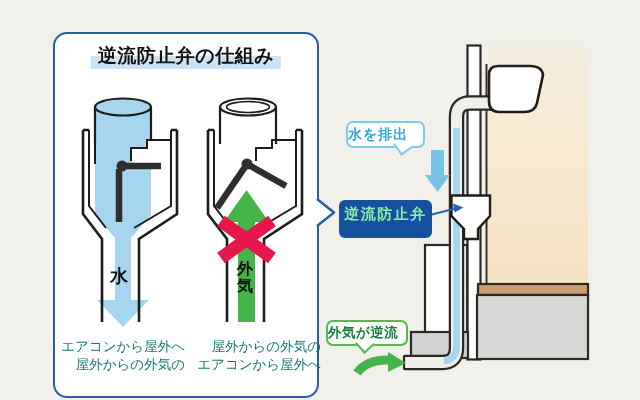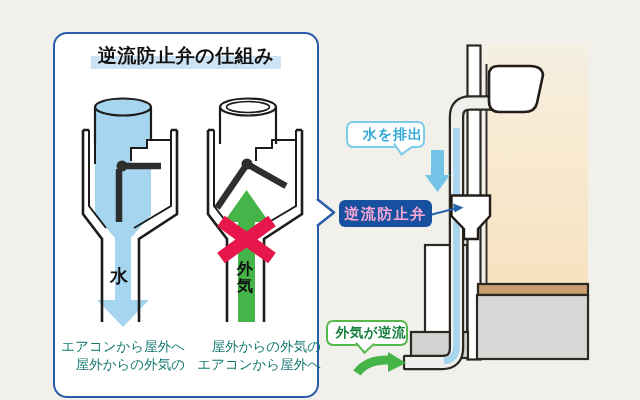--- a/index.html
+++ b/index.html
@@ -19,32 +19,32 @@
   #water-label{left:55px;top:230px;font-size:18px;}
   #air-label{left:182px;top:226px;width:19px;font-size:16px;line-height:17px;
              word-break:break-all;text-align:left;}
   .caption{position:absolute;top:304px;text-align:right;font-size:13.5px;line-height:17.5px;color:#0f766e;}
   #caption-left{left:2px;width:128px;}
   #caption-right{left:134px;width:132px;}
 
   
   #scene{position:absolute;left:300px;top:0;width:340px;height:400px;}
 
-  .bubble{position:absolute;box-sizing:border-box;background:#fff;text-align:right;
+  .bubble{position:absolute;box-sizing:border-box;background:#fff;text-align:left;
           font-weight:bold;border-radius:7px;}
   #bubble-water{left:346px;top:121px;width:79px;height:27px;border:2px solid #7ccbe8;
           color:#2ea7d7;font-size:14px;line-height:22px;letter-spacing:1px;}
   #bubble-water .tail{position:absolute;left:48px;bottom:-7px;width:12px;height:12px;background:#fff;
           border-right:2px solid #7ccbe8;border-bottom:2px solid #7ccbe8;transform:rotate(55deg);}
   #bubble-backflow{left:326px;top:320px;width:82px;height:26px;border:2px solid #57b84b;
           color:#15803d;font-size:13.5px;line-height:21px;letter-spacing:.5px;}
   #bubble-backflow .tail{position:absolute;left:30px;bottom:-7px;width:12px;height:12px;background:#fff;
           border-right:2px solid #57b84b;border-bottom:2px solid #57b84b;transform:rotate(48deg);}
-  #valve-label{position:absolute;left:339px;top:200px;width:93px;height:27px;background:#17509e;
-          border-radius:6px;color:#f9a8d4;font-size:15px;font-weight:bold;line-height:27px;
+  #valve-label{position:absolute;left:339px;top:200px;width:93px;height:38px;background:#17509e;
+          border-radius:6px;color:#86efac;font-size:15px;font-weight:bold;line-height:27px;
           text-align:center;letter-spacing:1.5px;}
   .bubble .txt{position:relative;}
 </style>
 </head>
 <body>
 
 <div id="stage">
 
   <div id="panel">
     <div id="panel-title">逆流防止弁の仕組み</div>

